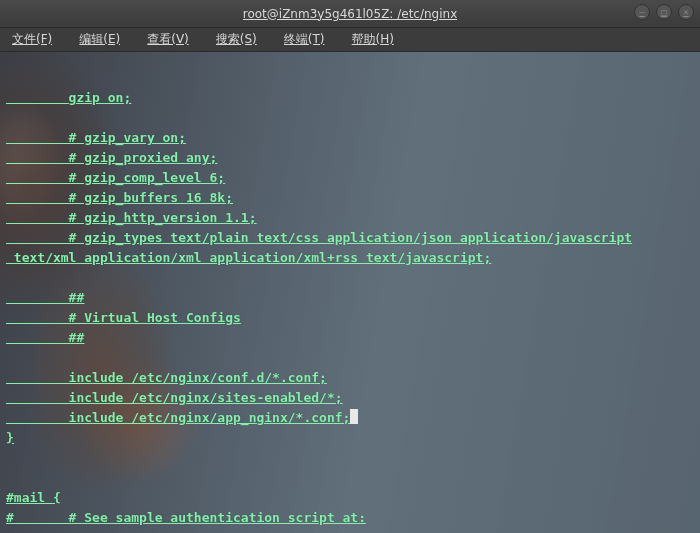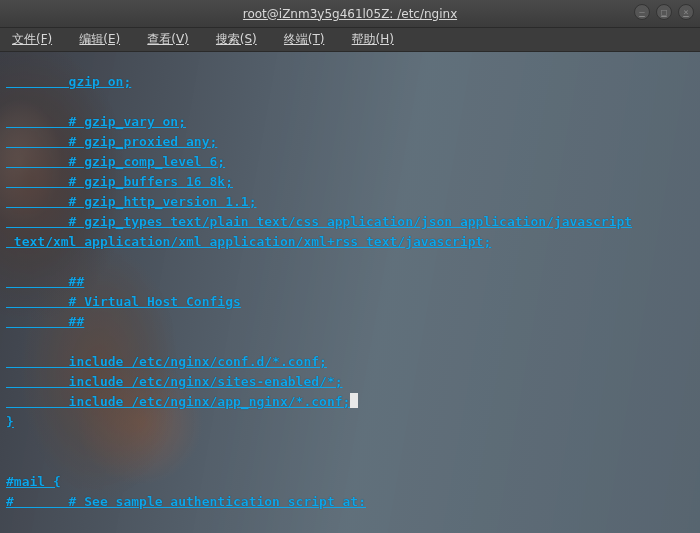--- a/index.html
+++ b/index.html
@@ -80,22 +80,22 @@
         radial-gradient(ellipse 140px 200px at 30px 130px, rgba(80,60,55,0.85) 0%, rgba(70,60,58,0.6) 40%, transparent 70%),
         radial-gradient(ellipse 60px 90px at 20px 110px, rgba(200,180,165,0.55) 0%, transparent 70%),
         radial-gradient(ellipse 100px 160px at 100px 320px, rgba(100,70,55,0.65) 0%, rgba(90,70,60,0.35) 50%, transparent 80%),
         radial-gradient(circle 90px at 140px 370px, rgba(150,90,60,0.5) 0%, transparent 70%),
         linear-gradient(100deg, rgba(60,62,70,0.9) 0%, rgba(88,100,112,0.85) 35%, rgba(110,128,140,0.75) 55%, rgba(95,110,122,0.8) 100%);
       filter: blur(0.5px);
     }
     .terminal-content {
       position: absolute;
       inset: 0;
-      padding: 0 6px;
-      color: #0ea5e9;
+      padding: 16px 6px;
+      color: #86efac;
       font-size: 13px;
       line-height: 20px;
       white-space: pre;
       font-weight: bold;
       text-shadow: 0 0 1px rgba(0,0,0,0.5);
     }
     .line {
       min-height: 20px;
     }
     .cursor {

